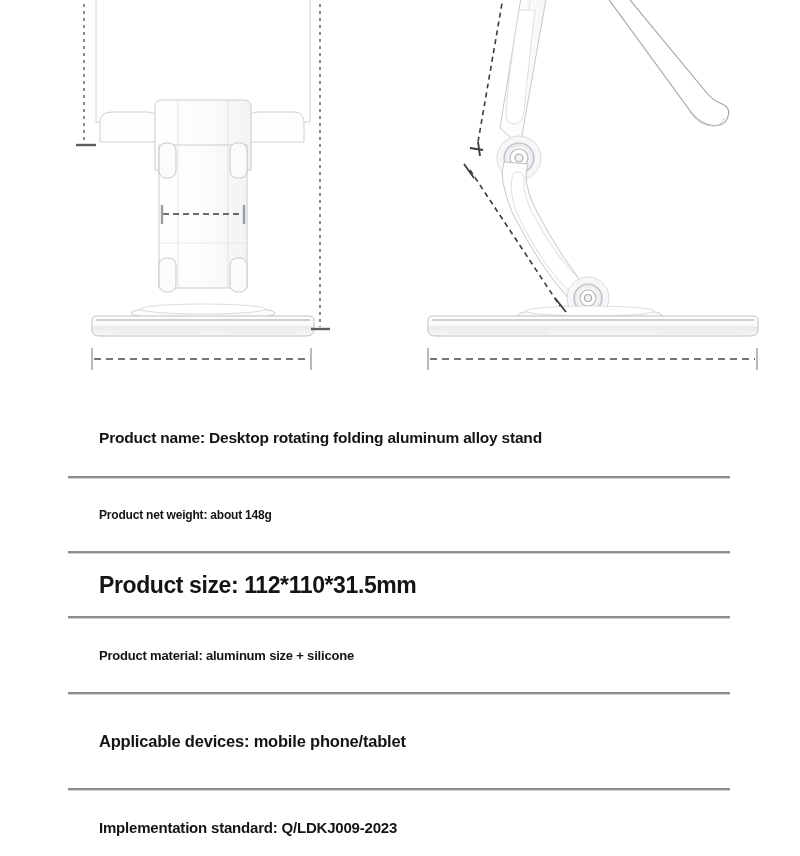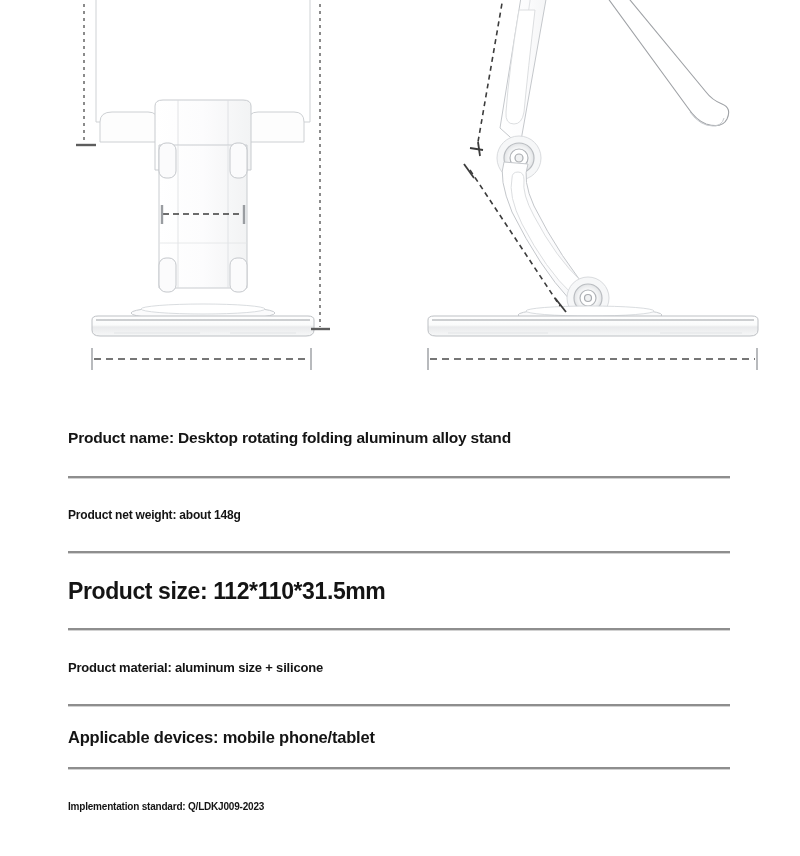--- a/index.html
+++ b/index.html
@@ -36,47 +36,47 @@
     position: absolute;
     left: 0;
     top: 400px;
     width: 800px;
   }
   .spec-row {
     position: relative;
     box-sizing: border-box;
     display: flex;
     align-items: center;
-    padding-left: 68px;
+    padding-left: 99px;
     padding-right: 70px;
   }
   .spec-text {
     font-weight: bold;
     letter-spacing: -0.2px;
     white-space: nowrap;
     color: #141414;
   }
   
   .row-name     { height: 76px; }
   .row-name     .spec-text { font-size: 15.5px; }
 
   .row-weight   { height: 72px; }
   .row-weight   .spec-text { font-size: 12px; }
 
-  .row-size     { height: 74px; }
+  .row-size     { height: 62px; }
   .row-size     .spec-text { font-size: 23px; letter-spacing: -0.4px; }
 
   .row-material { height: 73px; }
   .row-material .spec-text { font-size: 13px; }
 
-  .row-devices  { height: 60px; text-align: center; }
+  .row-devices  { height: 93px; text-align: center; }
   .row-devices  .spec-text { font-size: 16.5px; }
 
   .row-standard { height: 72px; }
-  .row-standard .spec-text { font-size: 10px; }
+  .row-standard .spec-text { font-size: 15px; }
 
   .spec-divider {
     position: relative;
     height: 3px;
     margin: 0 70px 0 68px;
   }
   .spec-divider::before {
     content: "";
     position: absolute;
     left: 0; right: 0; top: 0;

